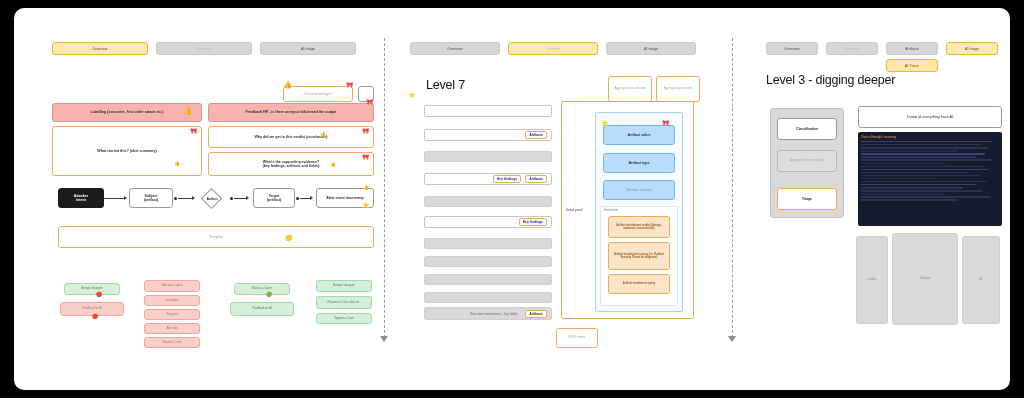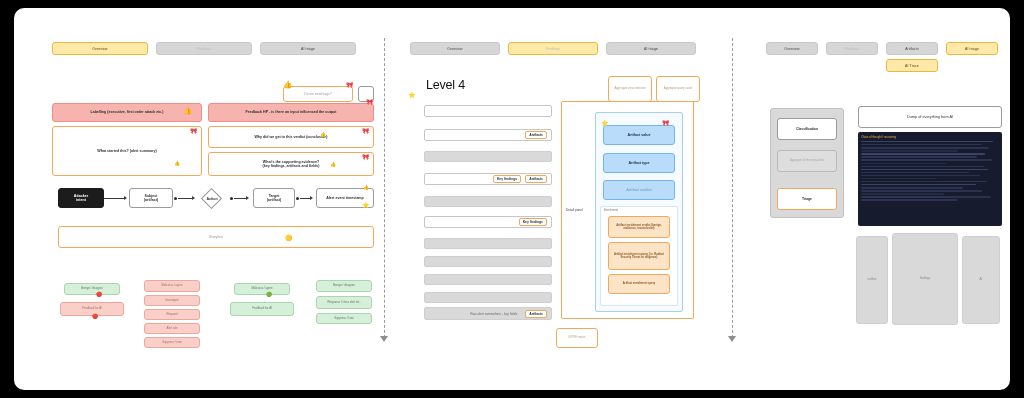--- a/index.html
+++ b/index.html
@@ -259,21 +259,21 @@
           <span>Overview</span>
         </div>
       <div class="tab active ghost" style="width:90px;">
           <span>Findings</span>
         </div>
       <div class="tab" style="width:90px;">
           <span>AI triage</span>
         </div>
     </div>
 
-    <div class="heading small" style="left:30px; top:70px;">Level 4</div>
+    <div class="heading small" style="left:30px; top:70px;">Level 7</div>
     <div class="mk" style="left:12px; top:84px;">⭐</div>
 
     <div class="bx orange" style="left:212px; top:68px; width:44px; height:26px; font-size:2.8px; color:#b79a78;">
         <span>Aggregate view selection</span>
       </div>
     <div class="bx orange" style="left:260px; top:68px; width:44px; height:26px; font-size:2.8px; color:#b79a78;">
         <span>Aggregate query count</span>
       </div>
 
     <div class="listrow white" style="left:28px; top:97px; width:128px; height:12px; border:1px solid #c6c6c6; background:#fff;"></div>
@@ -345,20 +345,21 @@
           <span>Artifacts</span>
         </div>
       <div class="tab active" style="width:52px;">
           <span>AI triage</span>
         </div>
     </div>
     <div class="tab active" style="position:absolute; left:134px; top:51px; width:52px;">
         <span>AI Trace</span>
       </div>
 
+    <div class="heading small" style="left:14px; top:65px;">Level 3 - digging deeper</div>
 
     <div class="sidecard" style="left:18px; top:100px; width:74px; height:110px;"></div>
     <div class="bx white bold" style="left:25px; top:110px; width:60px; height:22px; font-size:3.4px;">
         <span>Classification</span>
       </div>
     <div class="bx" style="left:25px; top:142px; width:60px; height:22px; font-size:2.7px; background:#dedede; border:1px solid #b9b9b9; color:#a8a8a8;">
         <span>Aggregate of the noisy alerts</span>
       </div>
     <div class="bx orange bold" style="left:25px; top:180px; width:60px; height:22px; font-size:3.4px;">
         <span>Triage</span>

